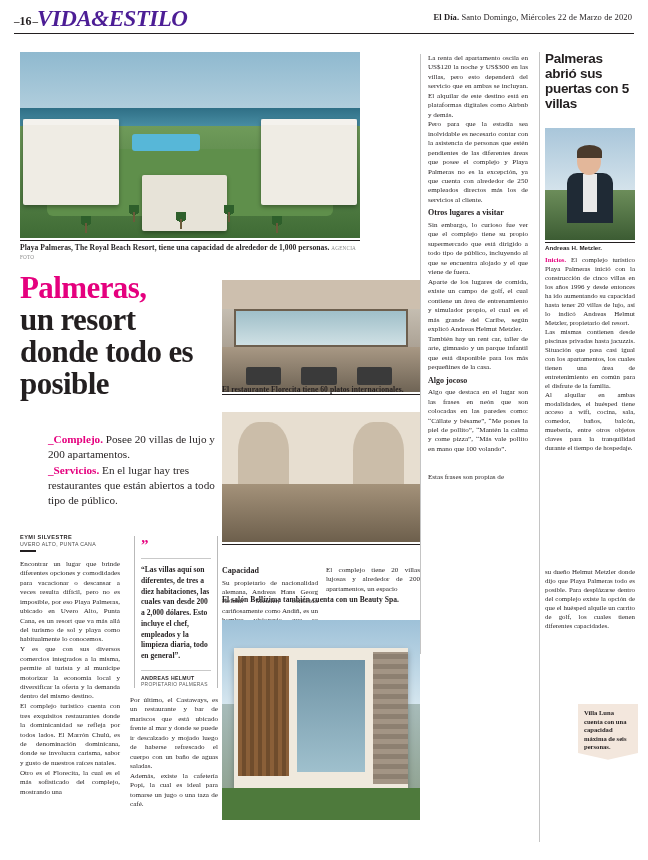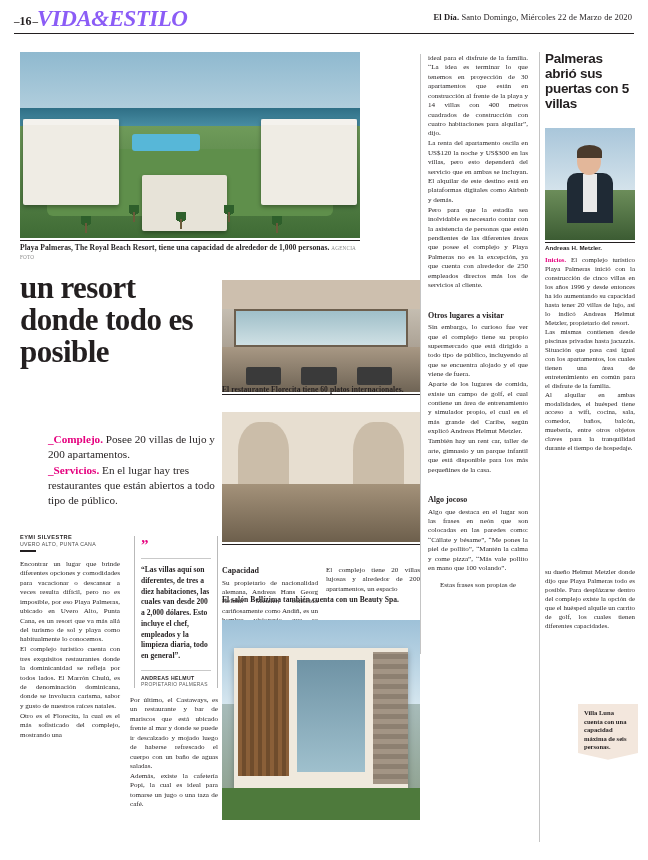--- a/index.html
+++ b/index.html
@@ -16,21 +16,21 @@
     position: absolute; left: 0; top: 0; width: 648px; height: 34px;
     display: flex; align-items: center;
   }
   .mh-left { display: flex; align-items: baseline; padding-left: 14px; }
   .mh-dash { color: #231f20; font-size: 11px; font-weight: bold; letter-spacing: -1px; }
   .mh-pageno { font-family: "Liberation Serif", serif; font-weight: bold; font-size: 12px; color: #231f20; padding: 0 1px; }
   .mh-title {
     font-family: "Liberation Serif", serif;
     font-weight: bold; font-style: italic;
     font-size: 23px; letter-spacing: -0.5px;
-    color: #8b5cf6; line-height: 1;
+    color: #4c1d95; line-height: 1;
     position: relative; top: 1px;
   }
   .mh-right {
     margin-left: auto; padding-right: 16px;
     font-size: 8.5px; color: #231f20; letter-spacing: 0.1px;
   }
   .mh-right b { font-weight: bold; }
   .mh-rule { position: absolute; left: 14px; top: 33px; width: 620px; height: 1px; background: #231f20; }
 
   
@@ -103,21 +103,21 @@
 
   
   .col {
     position: absolute;
     font-size: 7.1px; line-height: 1.33; color: #231f20;
     text-align: justify; hyphens: auto;
   }
   .col p { margin: 0 0 0.5px 0; text-indent: 0; }
   .subhead {
     font-family: "Liberation Serif", serif; font-weight: bold;
-    font-size: 8px; color: #231f20; margin: 20px 0 2px 0; text-align: left;
+    font-size: 8px; color: #231f20; margin: 3px 0 2px 0; text-align: left;
   }
   .vrule { position: absolute; width: 1px; background: #c4c4c4; }
 
   
   .photo { position: absolute; overflow: hidden; }
   .ph-rest { background: linear-gradient(#d8d2c6,#8e8274); }
   .ph-rest .ceil { position:absolute; left:0; right:0; top:0; height:26%; background:#cdbfae; }
   .ph-rest .win { position:absolute; left:6%; top:26%; width:88%; height:34%; background:linear-gradient(#9fbfc9,#cfe0e4); border:2px solid #6d5f4e; }
   .ph-rest .floor { position:absolute; left:0; right:0; bottom:0; height:40%; background:linear-gradient(#a89884,#6f6455); }
   .ph-rest .tb { position:absolute; bottom:6%; width:18%; height:16%; background:#3a3a3a; border-radius:2px; }
@@ -209,20 +209,21 @@
     <div class="palm" style="left:18%;top:88%"></div>
     <div class="palm" style="left:74%;top:88%"></div>
   </div>
   <div class="cap-rule" style="left:20px; top:240px; width:340px;"></div>
   <div class="caption" style="left:20px; top:243px; width:340px;">
     <span>Playa Palmeras, The Royal Beach Resort, tiene una capacidad de alrededor de 1,000 personas.</span>
     <span class="credit">AGENCIA FOTO</span>
   </div>
 
   <div class="headline">
+    <span class="pink">Palmeras,</span>
     <span>un resort donde todo es posible</span>
   </div>
 
   <div class="bullets">
     <p>
       <span class="lead"><span class="dash">_</span><span>Complejo.</span></span><span> Posee 20 villas de lujo y 200 apartamentos.</span>
     </p>
     <p>
       <span class="lead"><span class="dash">_</span><span>Servicios.</span></span><span> En el lugar hay tres restaurantes que están abiertos a todo tipo de público.</span>
     </p>
@@ -238,20 +239,21 @@
     <div class="marks">”</div>
     <div class="qrule"></div>
     <div class="qtext">“Las villas aquí son diferentes, de tres a diez habitaciones, las cuales van desde 200 a 2,000 dólares. Esto incluye el chef, empleados y la limpieza diaria, todo en general”.</div>
     <div class="qrule2"></div>
     <div class="qname">ANDREAS HELMUT</div>
     <div class="qrole">PROPIETARIO PALMERAS</div>
   </div>
 
   <div class="col" style="left:20px; top:560px; width:100px;">
     <p>Encontrar un lugar que brinde diferentes opciones y comodidades para vacacionar o descansar a veces resulta difícil, pero no es imposible, por eso Playa Palmeras, ubicado en Uvero Alto, Punta Cana, es un resort que va más allá del turismo de sol y playa como habitualmente lo conocemos.</p>
+    <p>Y es que con sus diversos comercios integrados a la misma, permite al turista y al municípe motorizar la economía local y diversificar la oferta y la demanda dentro del mismo destino.</p>
     <p>El complejo turístico cuenta con tres exquisitos restaurantes donde la dominicanidad se refleja por todos lados. El Marrón Chulú, es de denominación dominicana, donde se involucra carisma, sabor y gusto de nuestros raíces natales.</p>
     <p>Otro es el Florecita, la cual es el más sofisticado del complejo, mostrando una</p>
   </div>
 
   <div class="col" style="left:130px; top:696px; width:88px;">
     <p>Por último, el Castaways, es un restaurante y bar de mariscos que está ubicado frente al mar y donde se puede ir descalzado y mojado luego de haberse refrescado el cuerpo con un baño de aguas saladas.</p>
     <p>Además, existe la cafetería Popi, la cual es ideal para tomarse un jugo o una taza de café.</p>
   </div>
 
   <div class="photo ph-rest" style="left:222px; top:280px; width:198px; height:112px;">
@@ -285,30 +287,29 @@
   <div class="photo ph-villa" style="left:222px; top:620px; width:198px; height:200px;">
     <div class="sky3"></div>
       <div class="house"></div>
       <div class="wood"></div>
       <div class="glass"></div>
       <div class="stone"></div>
       <div class="grass2"></div>
   </div>
 
   <div class="col" style="left:428px; top:54px; width:100px;">
-    <p>ideal para el disfrute de la familia. “La idea es terminar lo que tenemos en proyección de 30 apartamentos que están en construcción al frente de la playa y 14 villas con 400 metros cuadrados de construcción con cuatro habitaciones para alquilar”, dijo.</p>
     <p>La renta del apartamento oscila en US$120 la noche y US$300 en las villas, pero esto dependerá del servicio que en ambas se incluyan. El alquilar de este destino está en plataformas digitales como Airbnb y demás.</p>
     <p>Pero para que la estadía sea inolvidable es necesario contar con la asistencia de personas que estén pendientes de las diferentes áreas que posee el complejo y Playa Palmeras no es la excepción, ya que cuenta con alrededor de 250 empleados directos más los de servicios al cliente.</p>
     <div class="subhead">Otros lugares a visitar</div>
     <p>Sin embargo, lo curioso fue ver que el complejo tiene su propio supermercado que está dirigido a todo tipo de público, incluyendo al que se encuentra alojado y el que viene de fuera.</p>
     <p>Aparte de los lugares de comida, existe un campo de golf, el cual contiene un área de entrenamiento y simulador propio, el cual es el más grande del Caribe, según explicó Andreas Helmut Metzler.</p>
     <p>También hay un rent car, taller de arte, gimnasio y un parque infantil que está disponible para los más pequeñines de la casa.</p>
     <div class="subhead">Algo jocoso</div>
     <p>Algo que destaca en el lugar son las frases en neón que son colocadas en las paredes como: “Cállate y bésame”, “Me pones la piel de pollito”, “Mantén la calma y come pizza”, “Más vale pollito en mano que 100 volando”.</p>
-    <p style="text-align:center; margin-top:7px;">Estas frases son propias de</p>
+    <p style="text-align:left; margin-top:19px;">Estas frases son propias de</p>
   </div>
 
   <div class="vrule" style="left:420px; top:54px; height:600px;"></div>
   <div class="sb-rule-top"></div>
 
   <div class="sidebar">
     <div class="sb-head">Palmeras abrió sus puertas con 5 villas</div>
   </div>
   <div class="photo ph-portrait sb-photo">
     <div class="sky2"></div>

